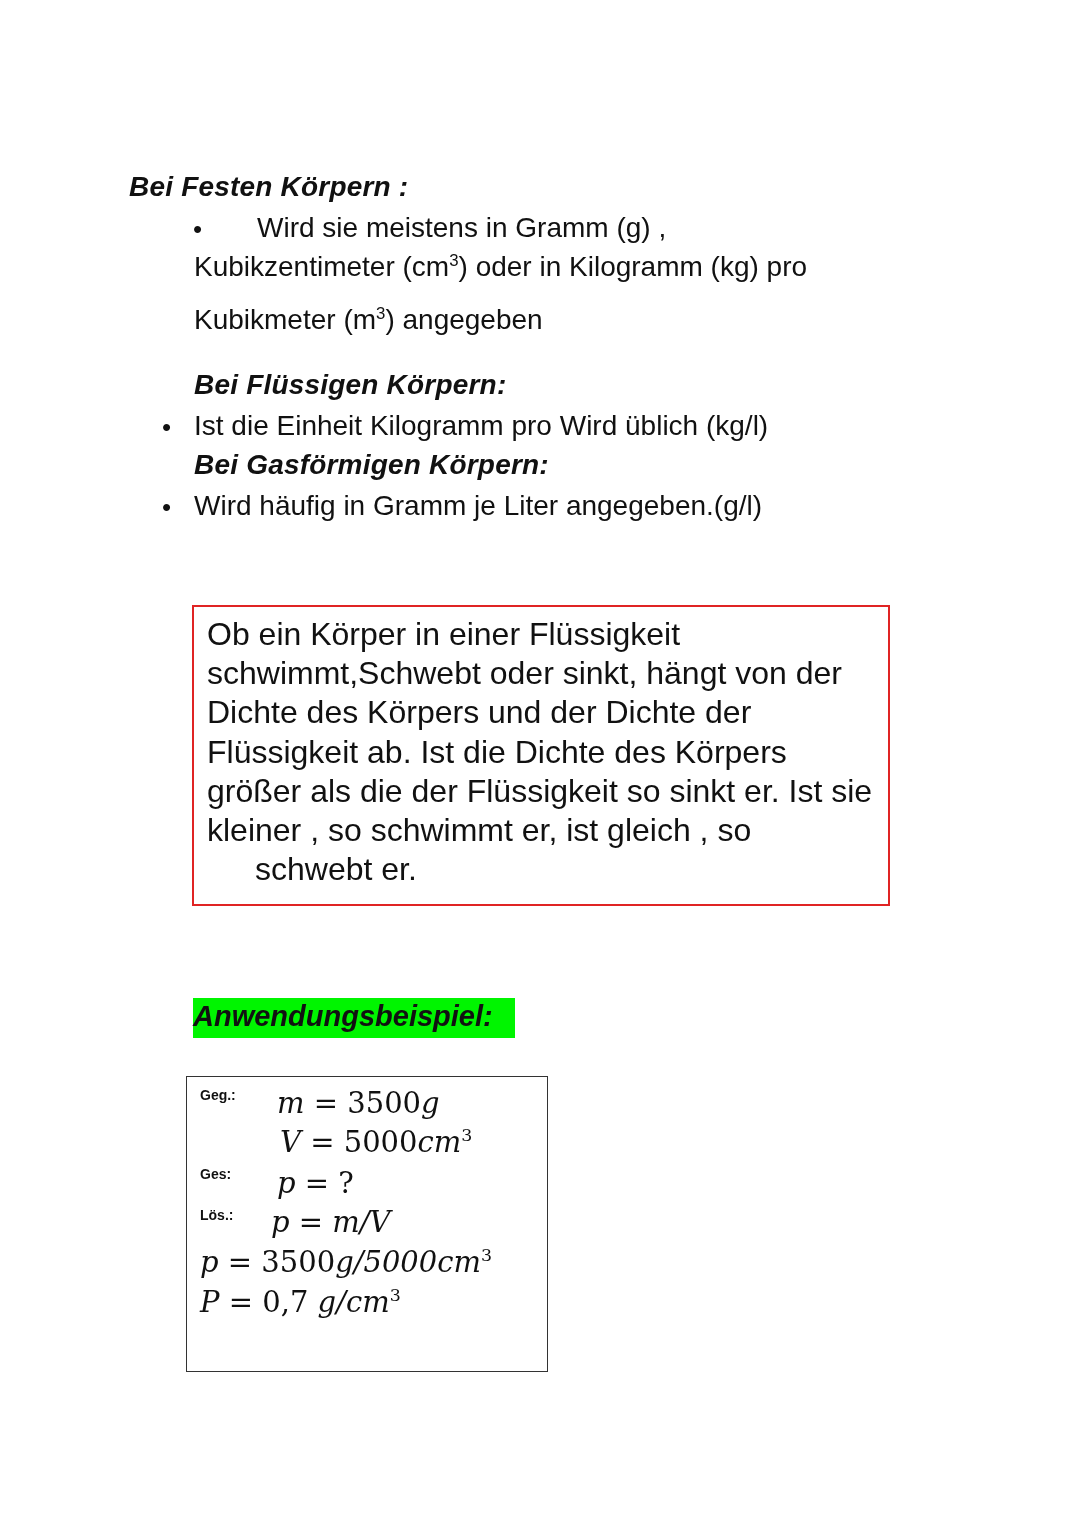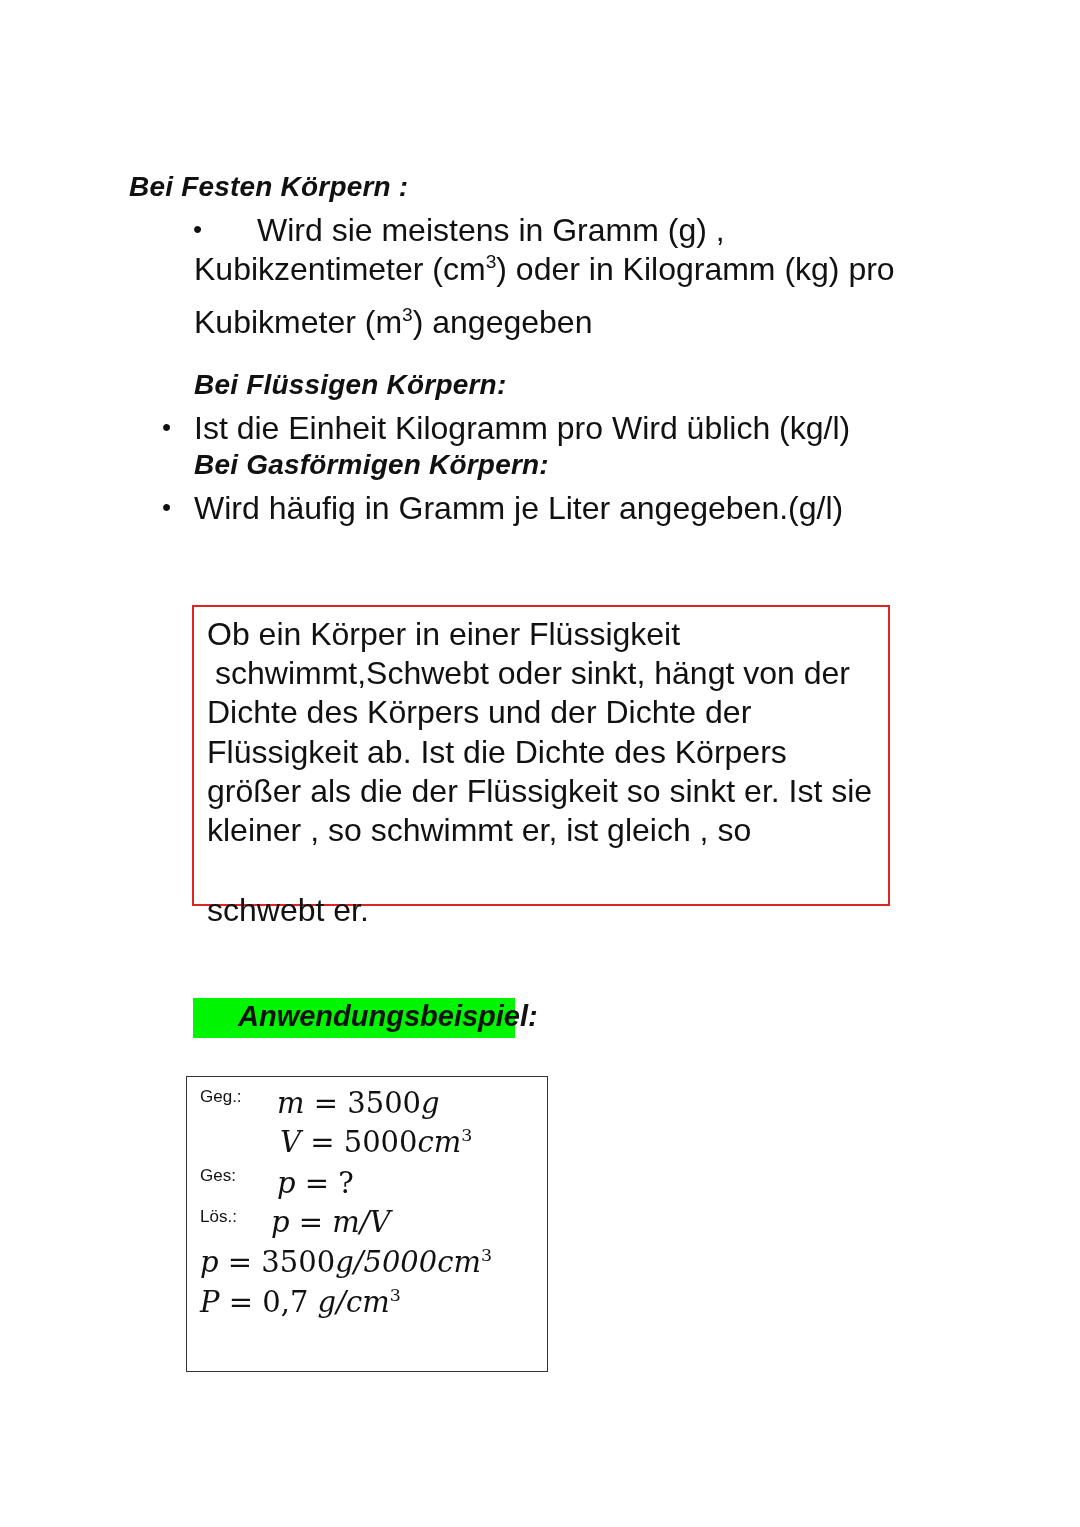--- a/index.html
+++ b/index.html
@@ -1,31 +1,31 @@
 <!DOCTYPE html>
 <html><head>
   <meta charset="utf-8">
   <style>
     html, body { margin: 0; padding: 0; background: #ffffff; }
     body { width: 1080px; height: 1527px; position: relative; overflow: hidden;
            font-family: "Liberation Sans", "DejaVu Sans", sans-serif; color: #111; }
     .abs { position: absolute; white-space: nowrap; }
     .h-bold { font-weight: bold; font-style: italic; font-size: 28px; letter-spacing: 0.2px; }
-    .body-txt { font-size: 32px; }
+    .body-txt { font-size: 28px; }
     .bullet { font-size: 26px; }
     .redbox { position: absolute; left: 192px; top: 605px; width: 698px; height: 301px;
               border: 2px solid #e02424; box-sizing: border-box; }
     .redbox-line { position: absolute; left: 207px; font-size: 32px; white-space: nowrap; }
     .green-hl { position: absolute; left: 193px; top: 998px; width: 322px; height: 40px;
                 background: #00f500; }
     .green-txt { position: absolute; left: 193px; top: 1000px; font-weight: bold;
-                 font-style: italic; font-size: 29px; white-space: nowrap; padding-left: 45px; }
+                 font-style: italic; font-size: 29px; white-space: nowrap; }
     .mathbox { position: absolute; left: 186px; top: 1076px; width: 362px; height: 296px;
                border: 1px solid #333; box-sizing: border-box; }
-    .lbl { position: absolute; font-size: 17px; font-family: "Liberation Sans", sans-serif; white-space: nowrap; }
+    .lbl { position: absolute; font-size: 14px; font-family: "Liberation Sans", sans-serif; white-space: nowrap; font-weight: bold; }
     .math { position: absolute; font-family: "DejaVu Serif", "Liberation Serif", serif;
             font-size: 29px; white-space: nowrap; }
     .math i { font-style: italic; }
     sup { font-size: 0.6em; vertical-align: super; line-height: 0; }
   </style>
 </head>
 <body>
 
 <div class="abs h-bold" style="left:129px; top:171px;">Bei Festen Körpern :</div>
 <div class="abs bullet" style="left:193px; top:214px;">•</div>
@@ -36,26 +36,26 @@
 <div class="abs h-bold" style="left:194px; top:369px;">Bei Flüssigen Körpern:</div>
 <div class="abs bullet" style="left:162px; top:412px;">•</div>
 <div class="abs body-txt" style="left:194px; top:410px;">Ist die Einheit Kilogramm pro Wird üblich (kg/l)</div>
 
 <div class="abs h-bold" style="left:194px; top:449px;text-align:center;">Bei Gasförmigen Körpern:</div>
 <div class="abs bullet" style="left:162px; top:492px;">•</div>
 <div class="abs body-txt" style="left:194px; top:490px;">Wird häufig in Gramm je Liter angegeben.(g/l)</div>
 
 <div class="redbox"></div>
 <div class="redbox-line" style="top:616px;">Ob ein Körper in einer Flüssigkeit</div>
-<div class="redbox-line" style="top:655px;margin-left:8px;">schwimmt,Schwebt oder sinkt, hängt von der</div>
+<div class="redbox-line" style="top:655px;">schwimmt,Schwebt oder sinkt, hängt von der</div>
 <div class="redbox-line" style="top:694px;">Dichte des Körpers und der Dichte der</div>
 <div class="redbox-line" style="top:734px;">Flüssigkeit ab.  Ist die Dichte des Körpers</div>
 <div class="redbox-line" style="top:773px;">größer als die der Flüssigkeit so sinkt er. Ist sie</div>
 <div class="redbox-line" style="top:812px;">kleiner , so schwimmt er, ist gleich , so</div>
-<div class="redbox-line" style="top:892px;">schwebt er.</div>
+<div class="redbox-line" style="top:851px;margin-left:48px;">schwebt er.</div>
 
 <div class="green-hl"></div>
 <div class="green-txt">Anwendungsbeispiel:</div>
 
 <div class="mathbox"></div>
 <div class="lbl" style="left:200px; top:1087px;">Geg.:</div>
 <div class="math" style="left:277px; top:1086px;"><i>m</i><span> = 3500</span><i>g</i></div>
 <div class="math" style="left:280px; top:1125px;"><i>V</i><span> = 5000</span><i>cm</i><sup>3</sup></div>
 
 <div class="lbl" style="left:200px; top:1166px;">Ges:</div>

